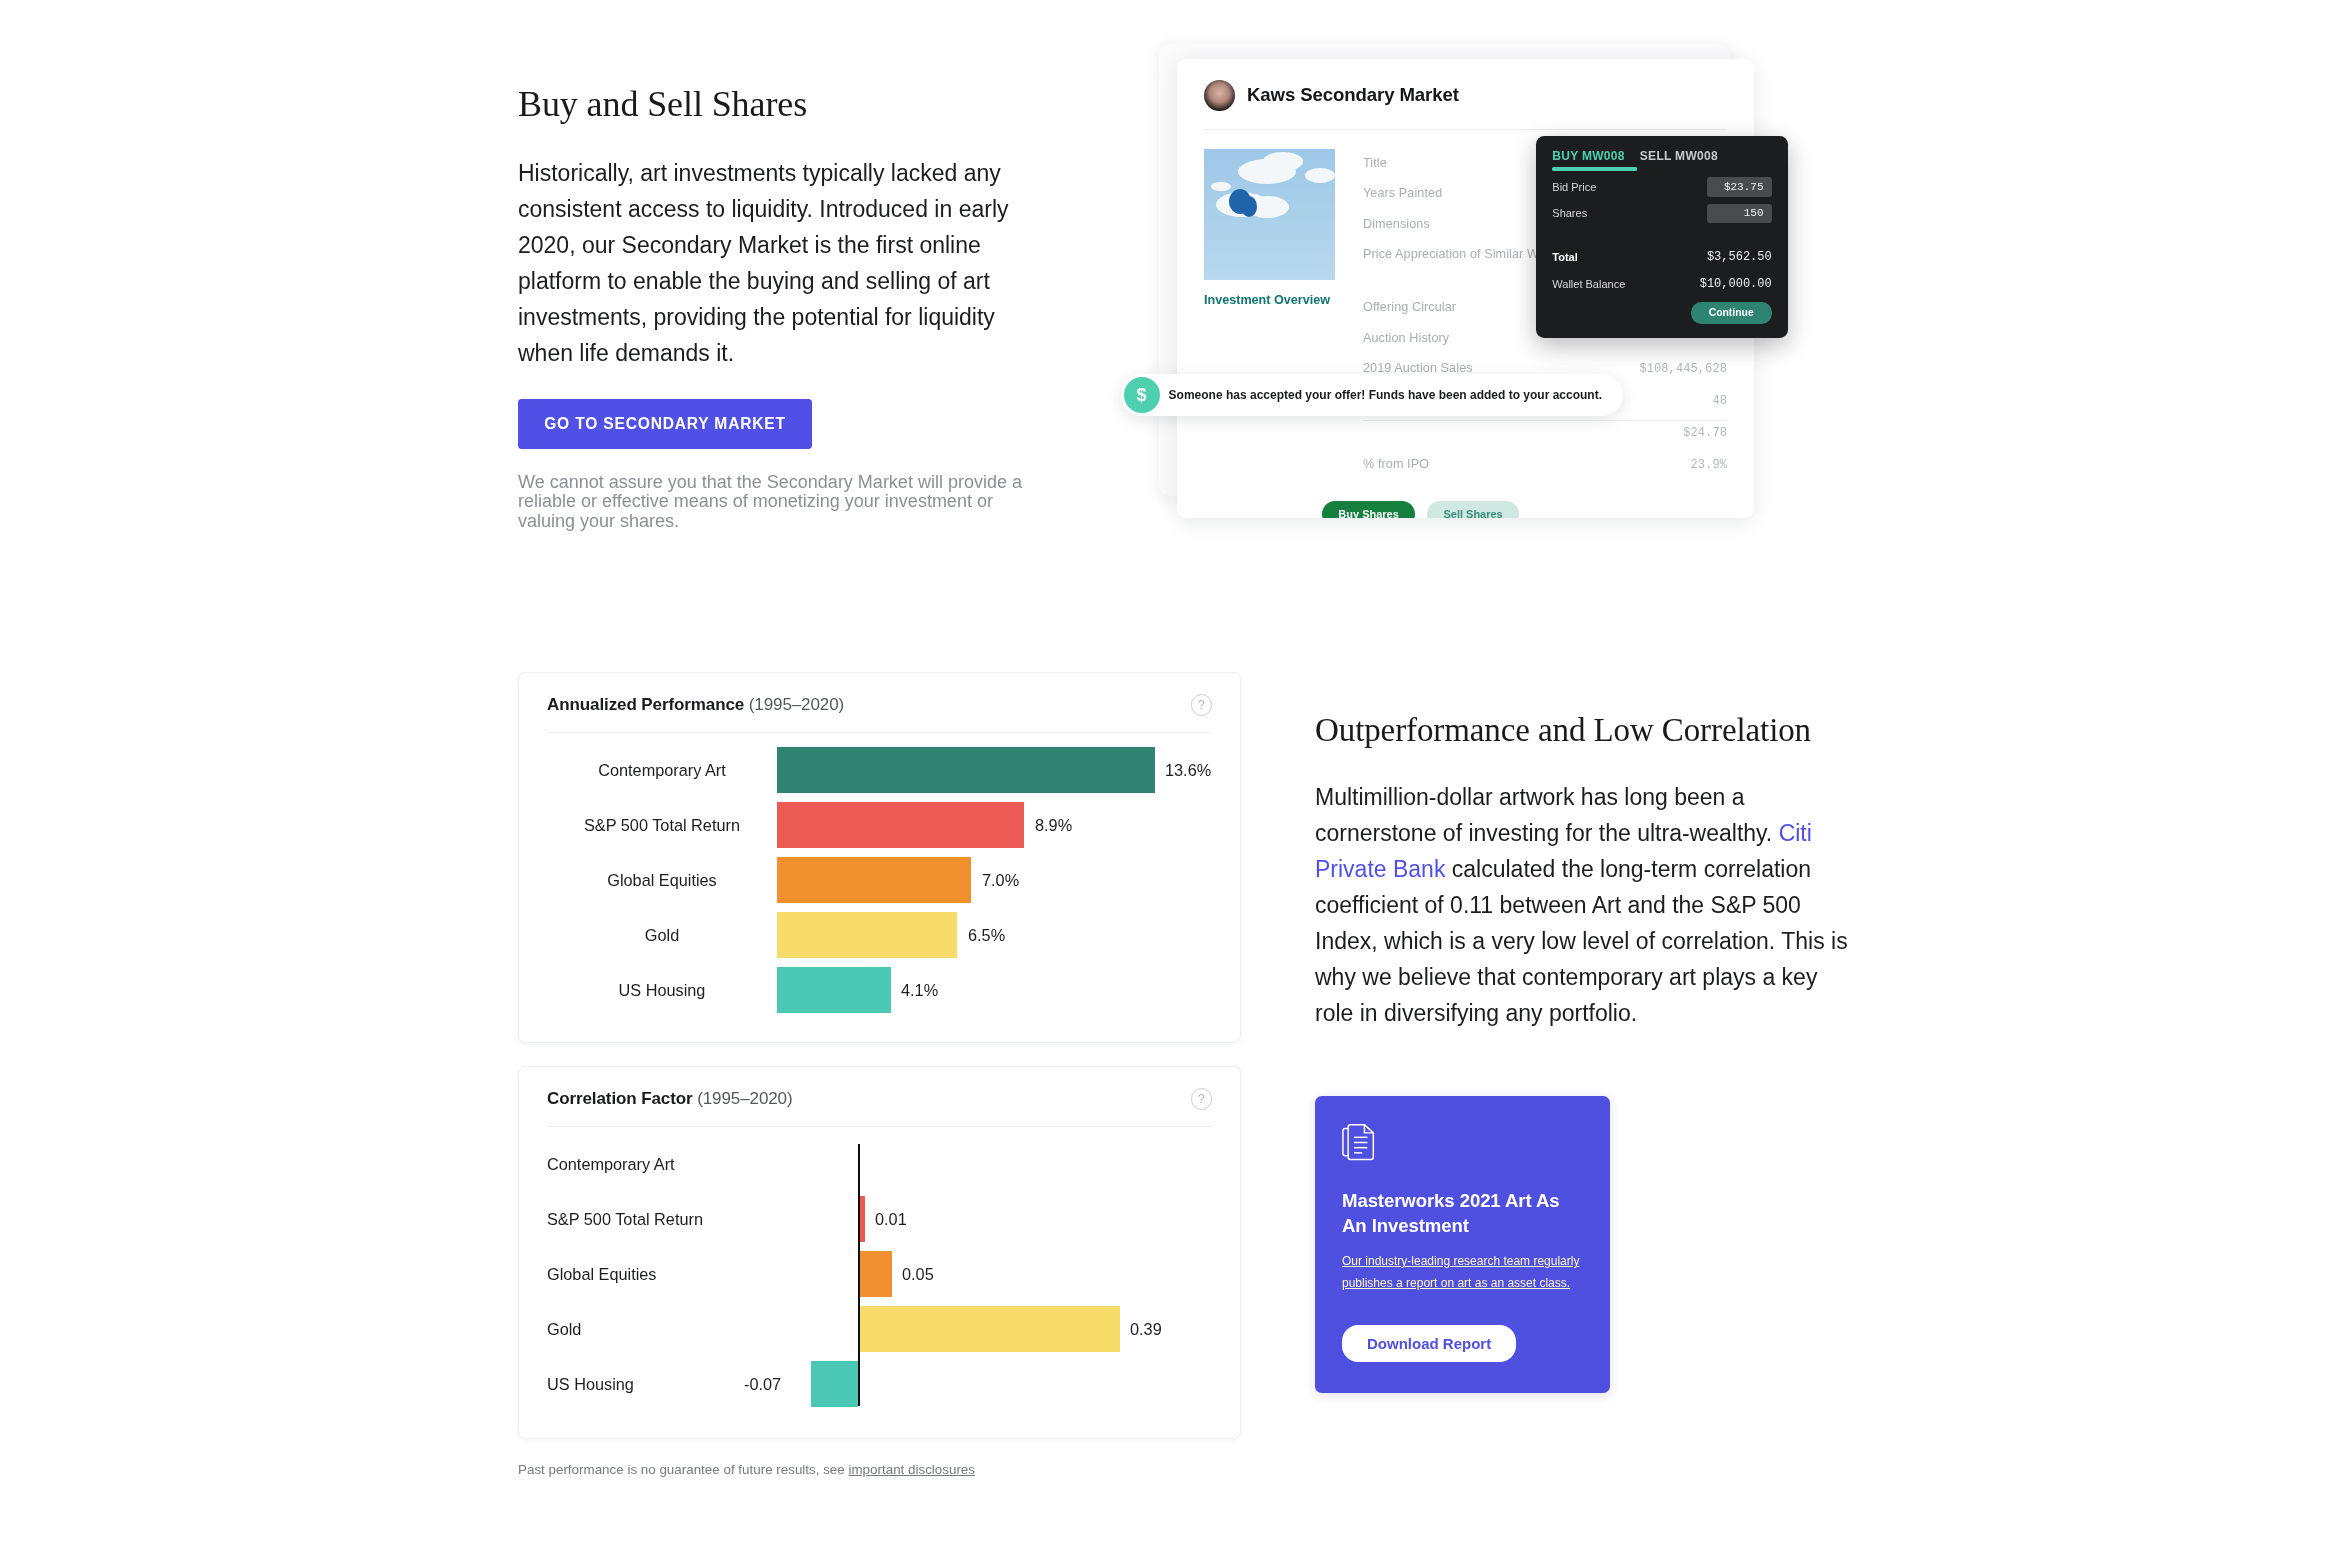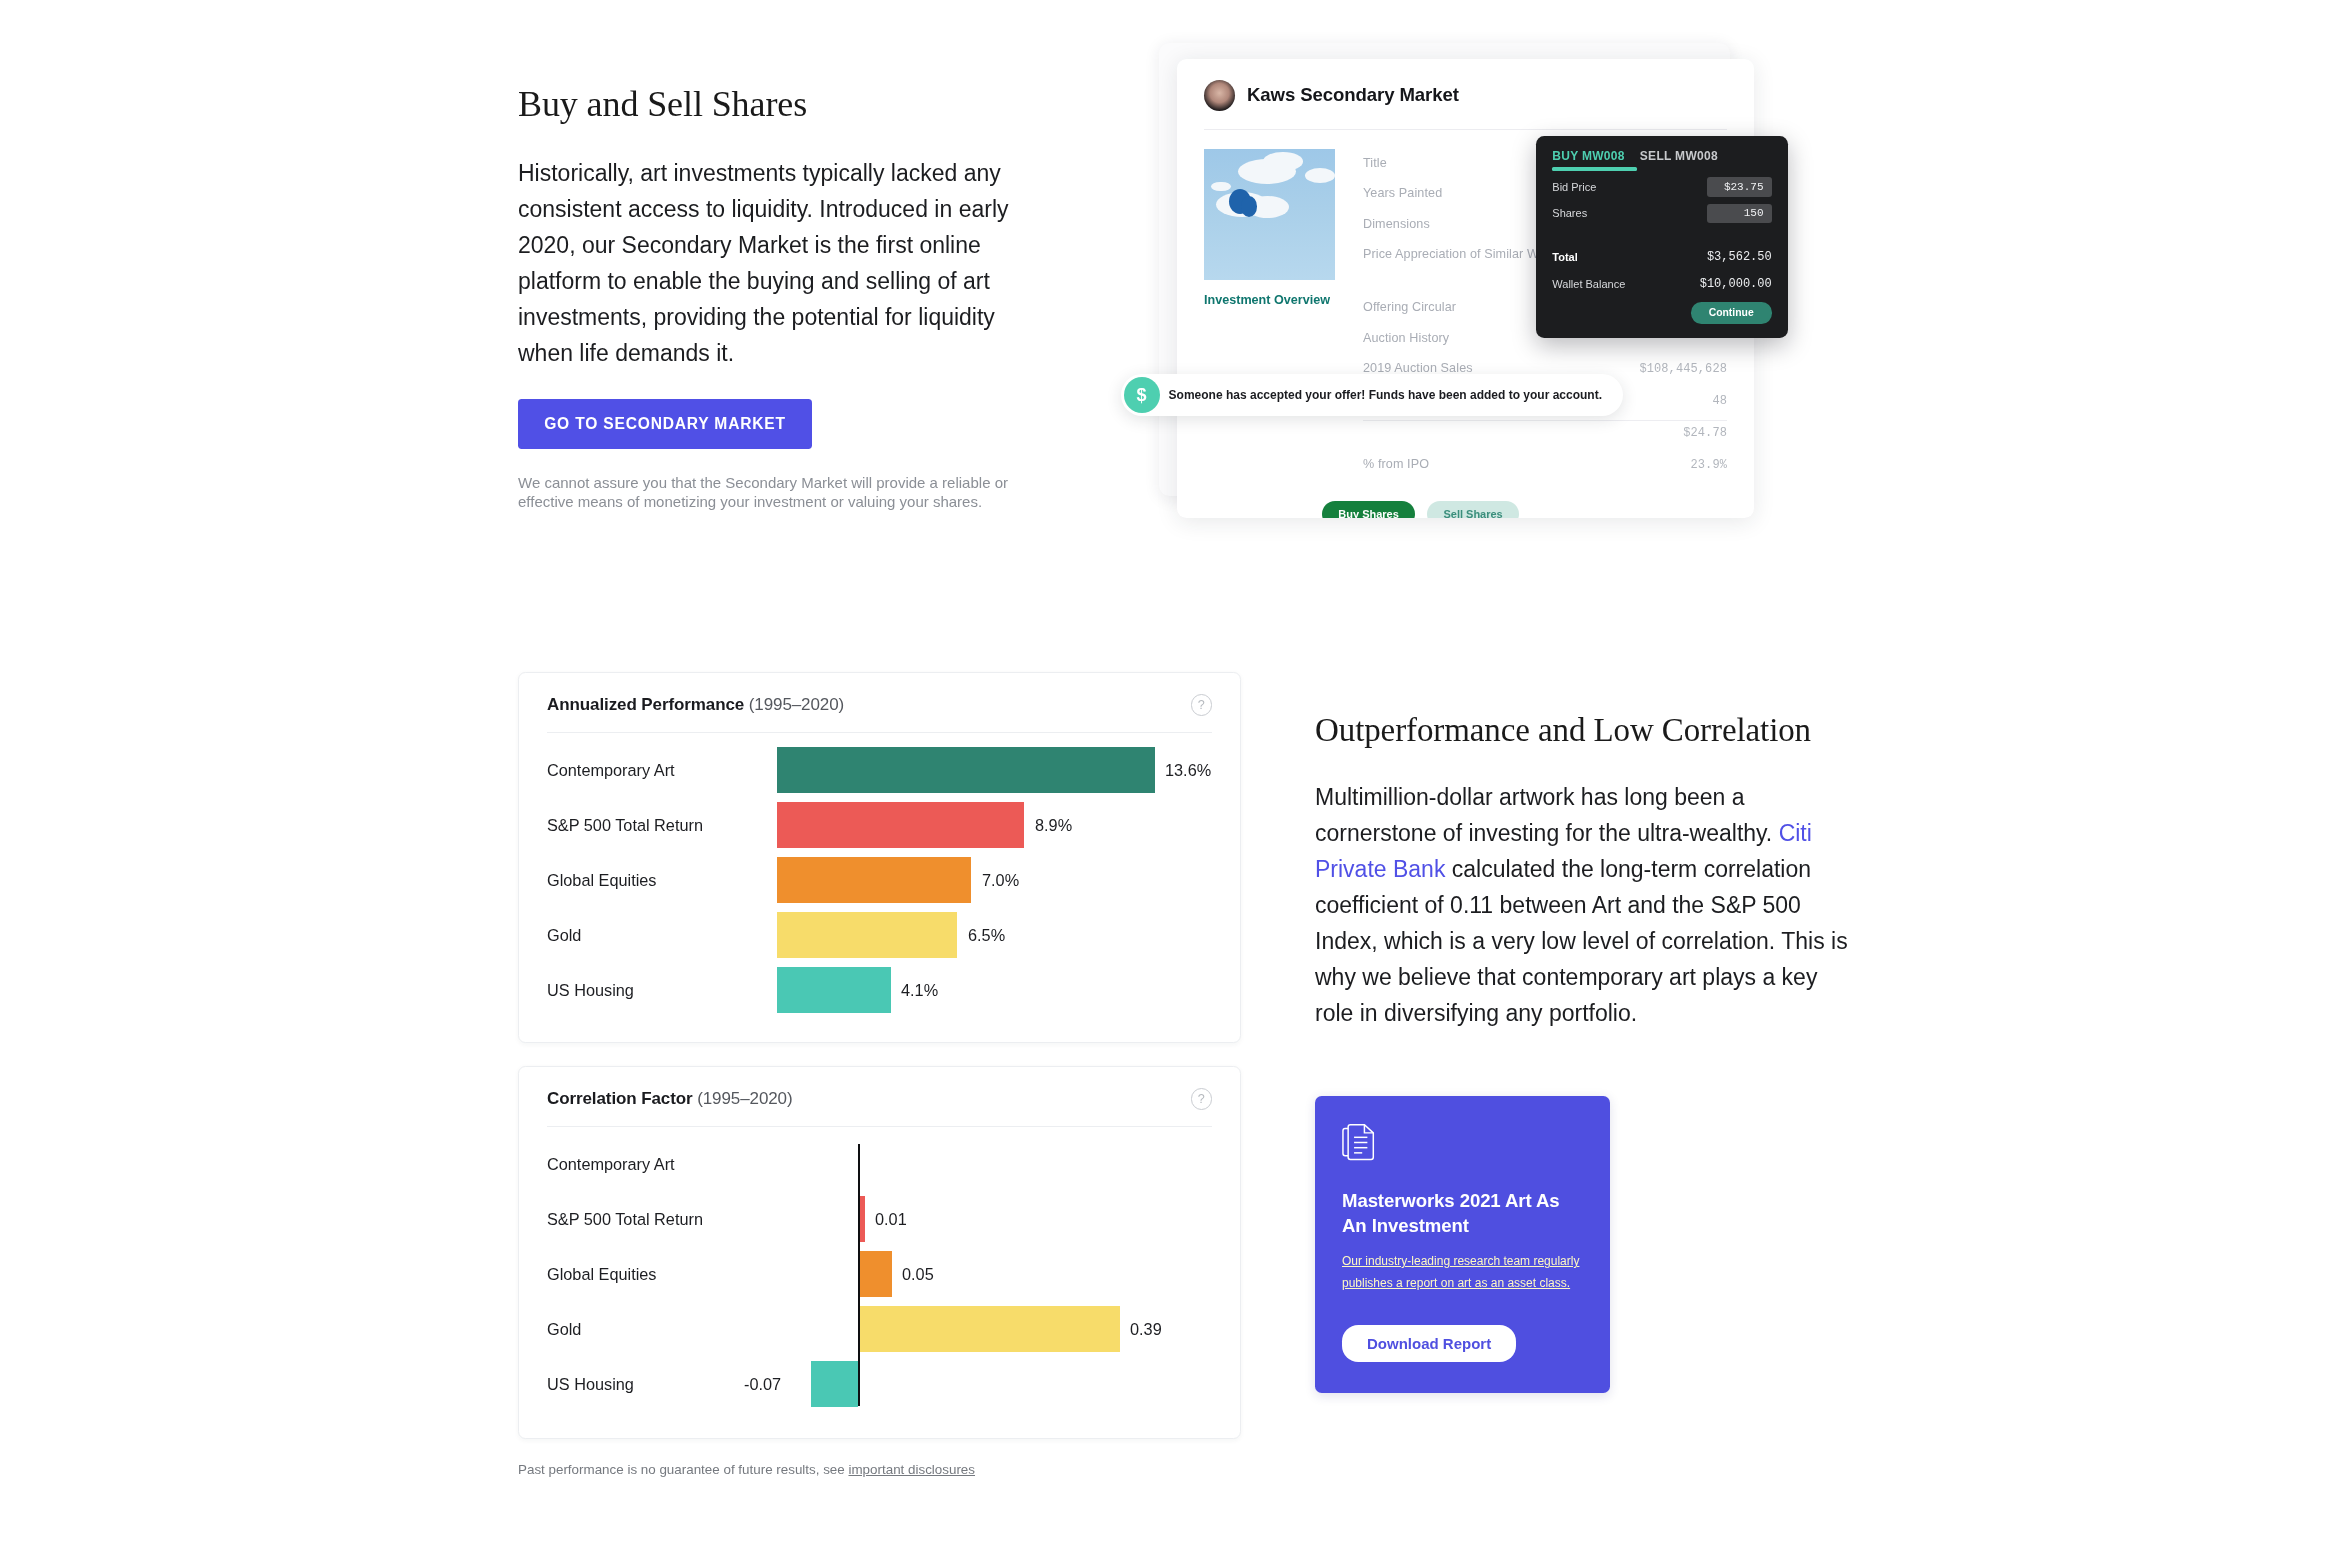--- a/index.html
+++ b/index.html
@@ -58,21 +58,21 @@
     display: flex;
     align-items: center;
     justify-content: center;
     font-family: "Liberation Sans", sans-serif;
   }
   .sec1-disclaimer {
     position: absolute;
     left: 518px;
     top: 473px;
     width: 519px;
-    font-size: 15px;
+    font-size: 18px;
     line-height: 19.3px;
     color: #8b8f96;
   }
 
   
   .mockup-wrap {
     position: absolute;
     left: 1128px;
     top: 43px;
     width: 653px;
@@ -305,21 +305,21 @@
 
   
   .chart-card {
     position: absolute;
     background: #ffffff;
     border: 0.7px solid #eceef1;
     border-radius: 7.4px;
     box-shadow: 0 1.5px 5.2px rgba(30,35,50,0.045);
     box-sizing: border-box;
   }
-  #perf-card { left: 518px; top: 672px; width: 723px; height: 371px; }
+  #perf-card { left: 518px; top: 672px; width: 723px; height: 371px; text-align: center; }
   #corr-card { left: 518px; top: 1066px; width: 723px; height: 373px; }
 
   .cc-head {
     display: flex;
     justify-content: space-between;
     align-items: center;
     padding: 21px 28px 0 28px;
   }
   .cc-title {
     font-size: 17px;

